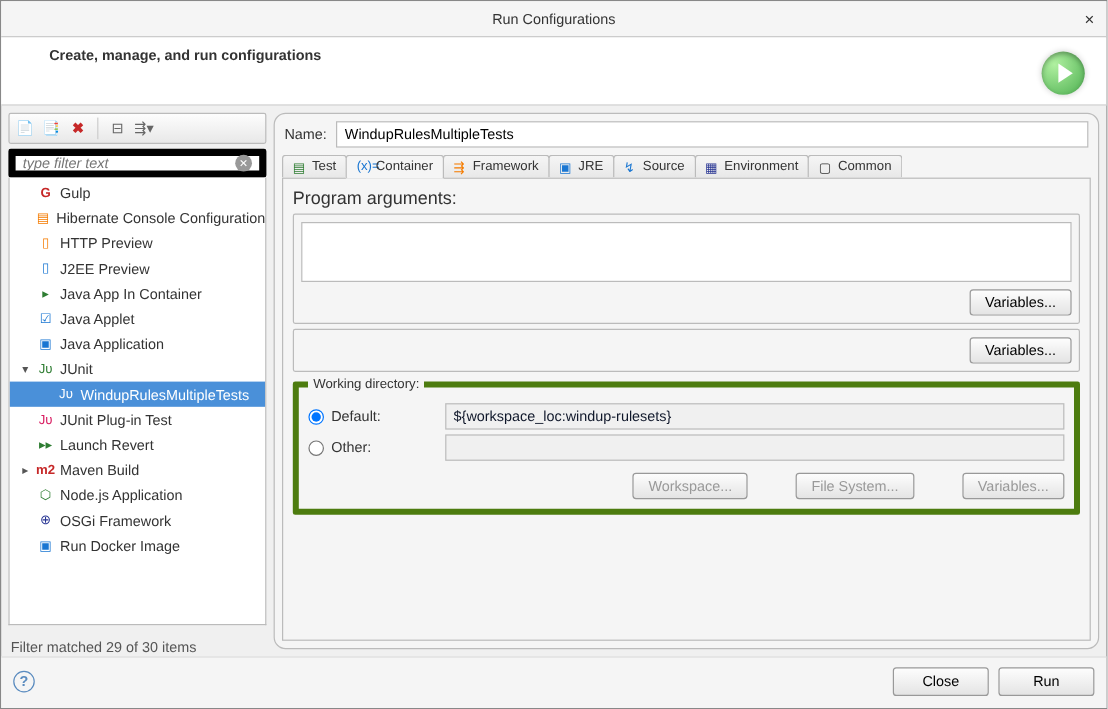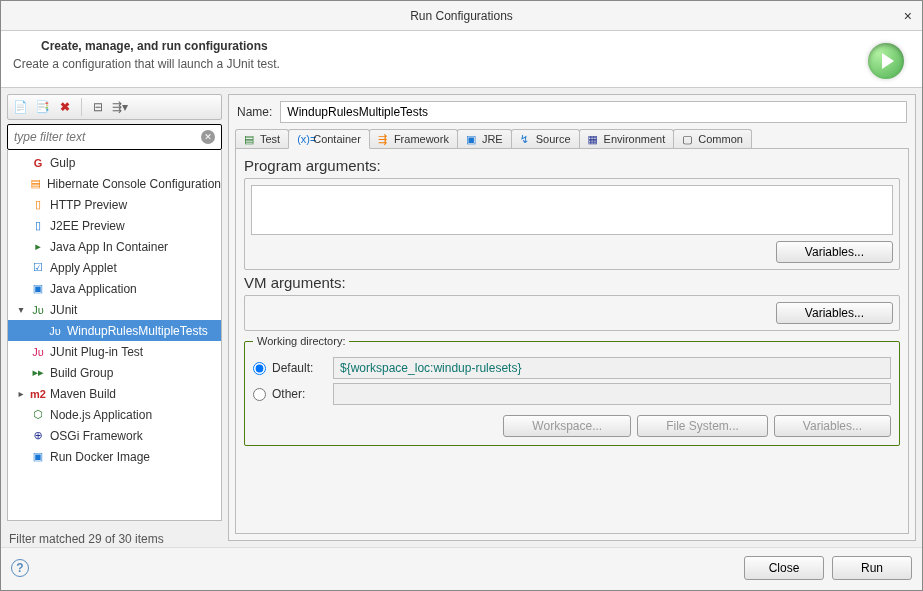--- a/index.html
+++ b/index.html
@@ -10,69 +10,68 @@
 .header { background: #fff; padding: 8px 12px 8px 10px; border-bottom: 1px solid #ccc; display: flex; justify-content: space-between; align-items: flex-start; }
 .header .htxt b { font-weight: bold; font-size: 12px; margin-left: 30px; }
 .header .htxt .sub { margin-top: 4px; font-size: 12px; color: #555; margin-left: 2px; }
 .run-icon { width: 36px; height: 36px; border-radius: 50%; background: radial-gradient(circle at 30% 30%, #b0f0a0, #4caf50); box-shadow: 0 2px 4px rgba(0,0,0,0.3) inset, 0 0 5px rgba(0,0,0,0.2); position: relative; margin-top:4px; margin-right:6px;}
 .run-icon::after { content:""; position:absolute; left:14px; top:10px; border-left:12px solid #fff; border-top:8px solid transparent; border-bottom:8px solid transparent; }
 .body { flex:1; display:flex; padding:6px; gap:6px; min-height:0; }
 .left-col { width:215px; display:flex; flex-direction:column; }
 .toolbar-left { height:26px; border:1px solid #bbb; background:linear-gradient(#fdfdfd,#e8e8e8); display:flex; align-items:center; padding:0 4px; gap:4px; border-radius:2px; }
 .tbtn { width:18px; height:18px; display:inline-flex; align-items:center; justify-content:center; font-size:12px; color:#666; cursor:pointer; }
 .tsep { width:1px; height:18px; background:#ccc; margin:0 3px; }
-.filter-box { border:1px solid #000000; background:#fff; height:24px; margin-top:4px; display:flex; align-items:center; padding:12px 6px; border-radius:2px; }
+.filter-box { border:6px solid #000000; background:#fff; height:24px; margin-top:4px; display:flex; align-items:center; padding:0 6px; border-radius:2px; }
 .filter-box input { border:none; outline:none; flex:1; font-size:12px; color:#999; font-style:italic; background:transparent; }
 .filter-box .clear { width:14px; height:14px; border-radius:50%; background:#999; color:#fff; font-size:9px; display:flex; align-items:center; justify-content:center; cursor:pointer; }
 .tree { flex:1; border:1px solid #bbb; border-top:none; background:#fff; overflow:auto; padding:2px 0; }
 .tree-item { display:flex; align-items:center; height:21px; padding-left:8px; gap:5px; cursor:pointer; white-space:nowrap; }
 .tree-item .tw { display:inline-block; width:10px; text-align:center; color:#555; font-size:10px; }
 .tree-item .icn { width:14px; height:14px; display:inline-flex; align-items:center; justify-content:center; font-size:11px; }
 .tree-item.gchild { padding-left:40px; }
 .tree-item.selected { background:#4a90d9; color:#fff; }
 .filter-status { font-size:12px; color:#555; padding:11px 2px 0 2px; height:20px; }
-.right-col { flex:1; display:flex; flex-direction:column; border:1px solid #bbb; border-radius:0; background:#f5f5f5; min-height:0;}
+.right-col { flex:1; display:flex; flex-direction:column; border:1px solid #bbb; border-radius:10px; background:#f5f5f5; min-height:0;}
 .name-row { display:flex; align-items:center; padding:6px 8px; gap:8px; }
 .name-row input { flex:1; border:1px solid #bbb; height:22px; padding:0 6px; font-size:12px; }
 .tabs { display:flex; padding:0 6px; gap:0; }
 .tab { border:1px solid #bbb; border-bottom:none; background:linear-gradient(#f5f5f5,#e8e8e8); padding:3px 8px; font-size:11px; cursor:pointer; border-radius:3px 3px 0 0; margin-right:-1px; display:flex; align-items:center; gap:4px; }
 .tab .ticn { width:12px; height:12px; display:inline-block; }
 .tab.active { background:#f5f5f5; position:relative; z-index:2; border-bottom:1px solid #f5f5f5; margin-bottom:-1px;}
 .tab-body { flex:1; border:1px solid #bbb; margin:0 6px 6px 6px; background:#f5f5f5; padding:8px; display:flex; flex-direction:column; gap:4px; }
 .group-label { font-size:15px; color:#333; }
 .fieldset-box { border:1px solid #bbb; background:#f5f5f5; padding:6px; border-radius:2px; display:flex; flex-direction:column; gap:6px; }
 .txtarea { width:100%; min-height:50px; border:1px solid #bbb; background:#fff; font-size:12px; font-family:inherit; padding:4px; resize:none; }
 .btn-row-r { display:flex; justify-content:flex-end; }
 .btn { border:1px solid #999; background:linear-gradient(#fdfdfd,#e4e4e4); padding:4px 10px; font-size:12px; cursor:pointer; border-radius:3px; min-width:80px; text-align:center; }
-.btn.small { min-width: auto; padding:3px 28px; }
+.btn.small { min-width: auto; padding:3px 12px;margin-left:34px; }
 .btn:disabled, .btn.disabled { color:#999; }
-fieldset.wd { border:1px solid #4d7c0f; padding:6px 8px 8px 8px; border-radius:2px; }
+fieldset.wd { border:5px solid #4d7c0f; padding:6px 8px 8px 8px; border-radius:2px; }
 fieldset.wd legend { font-size:11px; padding:0 4px; }
 .wd-row { display:flex; align-items:center; gap:10px; margin-top:4px; }
-.wd-row input[type=text] { flex:1; border:1px solid #bbb; height:22px; padding:0 6px; font-size:12px; background:#f0f0f0; color:#0f766e; }
+.wd-row input[type=text] { flex:1; border:1px solid #bbb; height:22px; padding:0 6px; font-size:12px; background:#f0f0f0; color:#0f172a;margin-left:34px; }
 .wd-btns { display:flex; justify-content:flex-end; gap:6px; margin-top:10px; }
 .revert-apply { display:flex; justify-content:flex-end; gap:8px; padding:6px 10px; }
 .footer { display:flex; justify-content:space-between; align-items:center; padding:8px 10px 10px 10px; border-top:1px solid #ddd; background:#f5f5f5; }
 .help { width:18px; height:18px; border:1.5px solid #5a8bbf; border-radius:50%; color:#5a8bbf; display:flex; align-items:center; justify-content:center; font-size:12px; font-weight:bold; cursor:pointer; }
 .footer .fbtns { display:flex; gap:8px; }
 .i-red{color:#c62828;font-weight:bold;} .i-blue{color:#1976d2;} .i-orange{color:#f57c00;} .i-green{color:#2e7d32;} .i-pink{color:#d81b60;} .i-navy{color:#283593;}
 </style>
 </head>
 <body>
 
 <div class="window">
   <div class="titlebar">
     <span>Run Configurations</span>
     <span class="close-x">×</span>
   </div>
 
   <div class="header">
     <div class="htxt">
       <b>Create, manage, and run configurations</b>
-      <div class="sub">Create a configuration that will launch a JUnit test.</div>
     </div>
     <div class="run-icon"></div>
   </div>
 
   <div class="body">
     <div class="left-col">
       <div class="toolbar-left">
         <span class="tbtn">📄</span>
         <span class="tbtn">📑</span>
         <span class="tbtn i-red">✖</span>
@@ -106,21 +105,21 @@
             <span>J2EE Preview</span>
           </div>
         <div class="tree-item">
             <span class="tw"></span>
             <span class="icn i-green">▸</span>
             <span>Java App In Container</span>
           </div>
         <div class="tree-item">
             <span class="tw"></span>
             <span class="icn i-blue">☑</span>
-            <span>Apply Applet</span>
+            <span>Java Applet</span>
           </div>
         <div class="tree-item">
             <span class="tw"></span>
             <span class="icn i-blue">▣</span>
             <span>Java Application</span>
           </div>
         <div class="tree-item">
             <span class="tw">▾</span>
             <span class="icn i-green">Jᴜ</span>
             <span>JUnit</span>
@@ -130,21 +129,21 @@
             <span>WindupRulesMultipleTests</span>
           </div>
         <div class="tree-item">
             <span class="tw"></span>
             <span class="icn i-pink">Jᴜ</span>
             <span>JUnit Plug-in Test</span>
           </div>
         <div class="tree-item">
             <span class="tw"></span>
             <span class="icn i-green">▸▸</span>
-            <span>Build Group</span>
+            <span>Launch Revert</span>
           </div>
         <div class="tree-item">
             <span class="tw">▸</span>
             <span class="icn i-red">m2</span>
             <span>Maven Build</span>
           </div>
         <div class="tree-item">
             <span class="tw"></span>
             <span class="icn i-green">⬡</span>
             <span>Node.js Application</span>
@@ -199,21 +198,20 @@
           </div>
       </div>
       <div class="tab-body">
         <span class="group-label">Program arguments:</span>
         <div class="fieldset-box">
           <textarea class="txtarea" style=""></textarea>
           <div class="btn-row-r">
               <button class="btn small">Variables...</button>
             </div>
         </div>
-        <span class="group-label">VM arguments:</span>
         <div class="fieldset-box">
           <div class="btn-row-r">
               <button class="btn small">Variables...</button>
             </div>
         </div>
         <fieldset class="wd">
           <legend>Working directory:</legend>
           <div class="wd-row">
             <label style="display:flex;align-items:center;gap:6px;width:70px;">
               <input type="radio" name="wd" checked="" style="">

